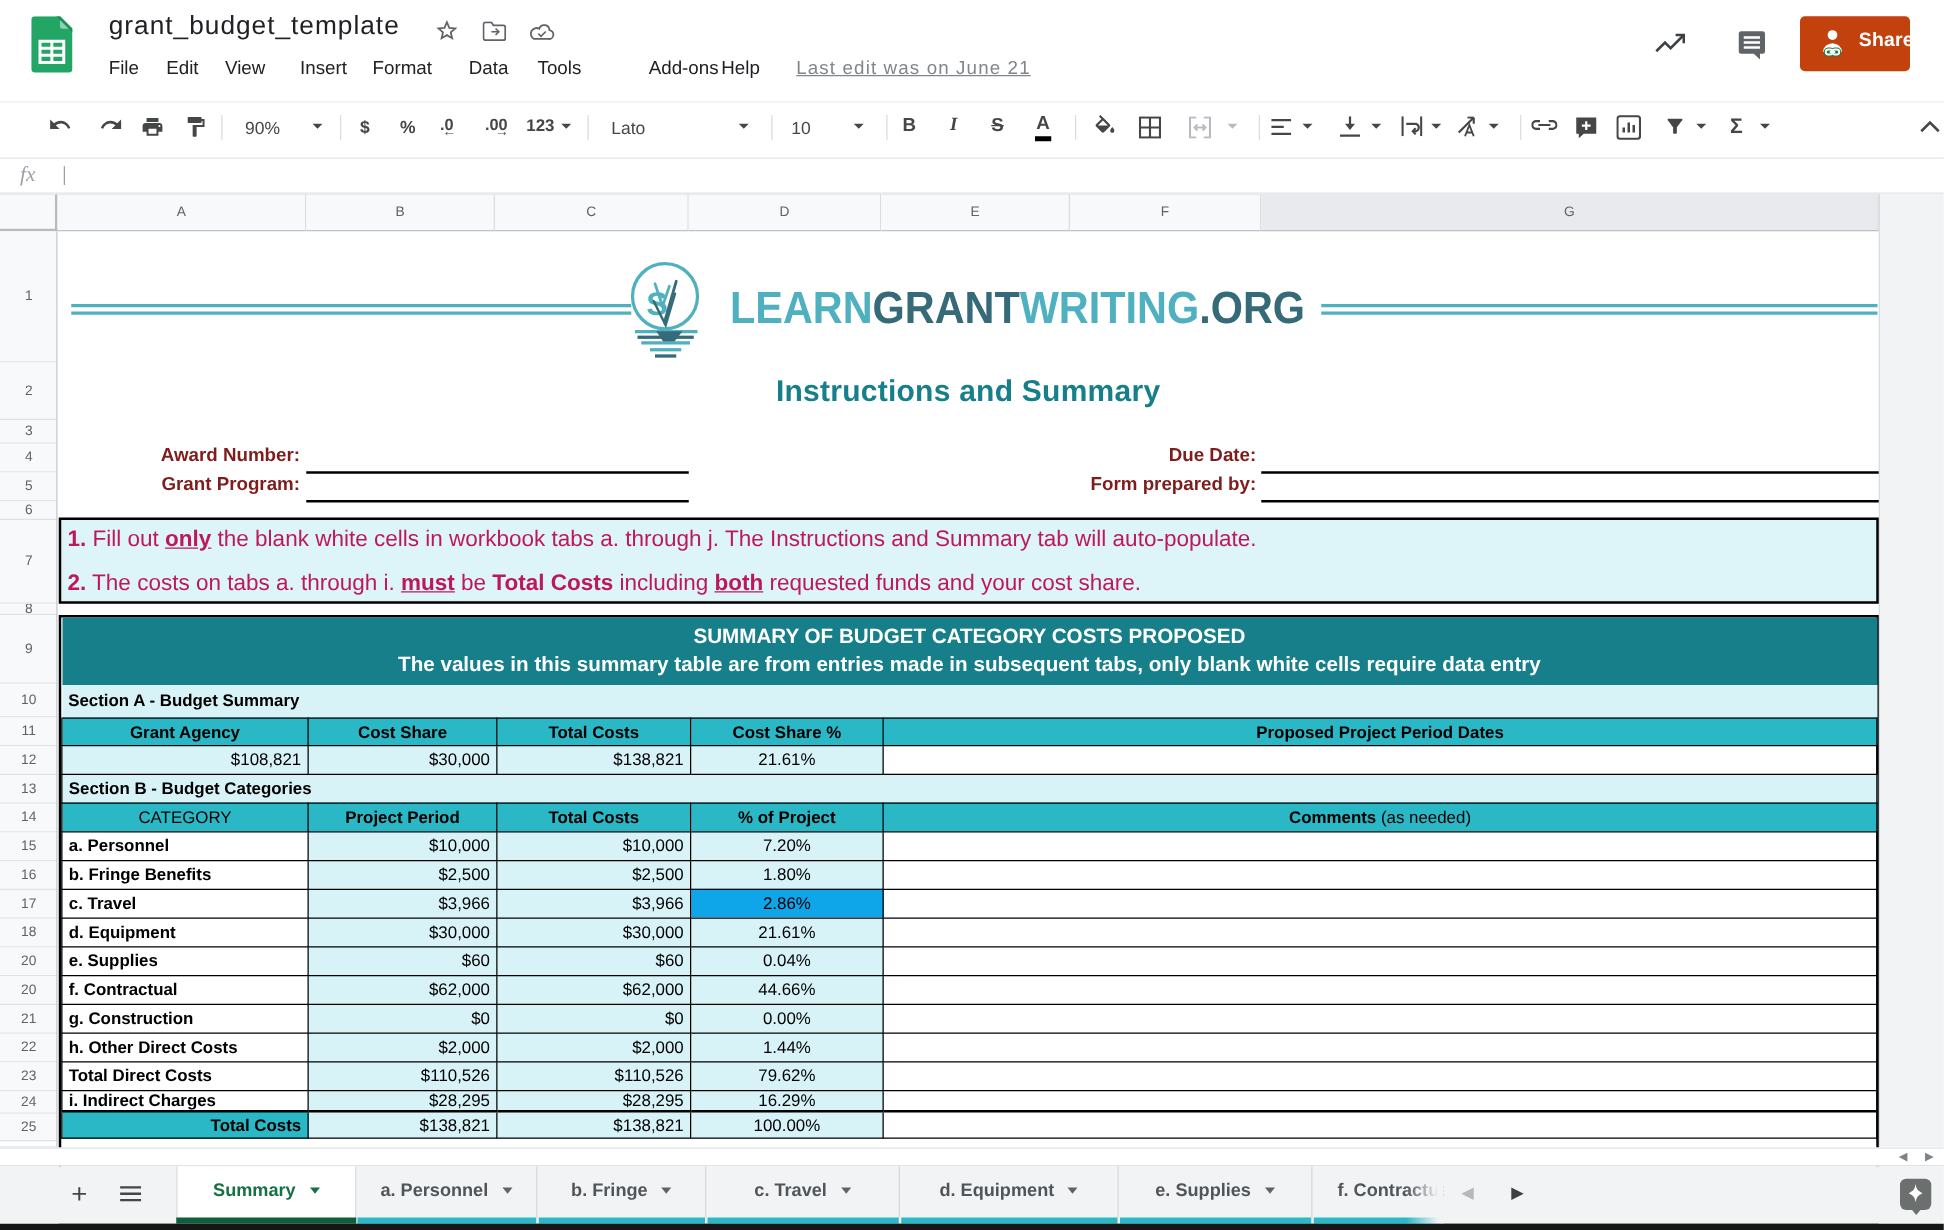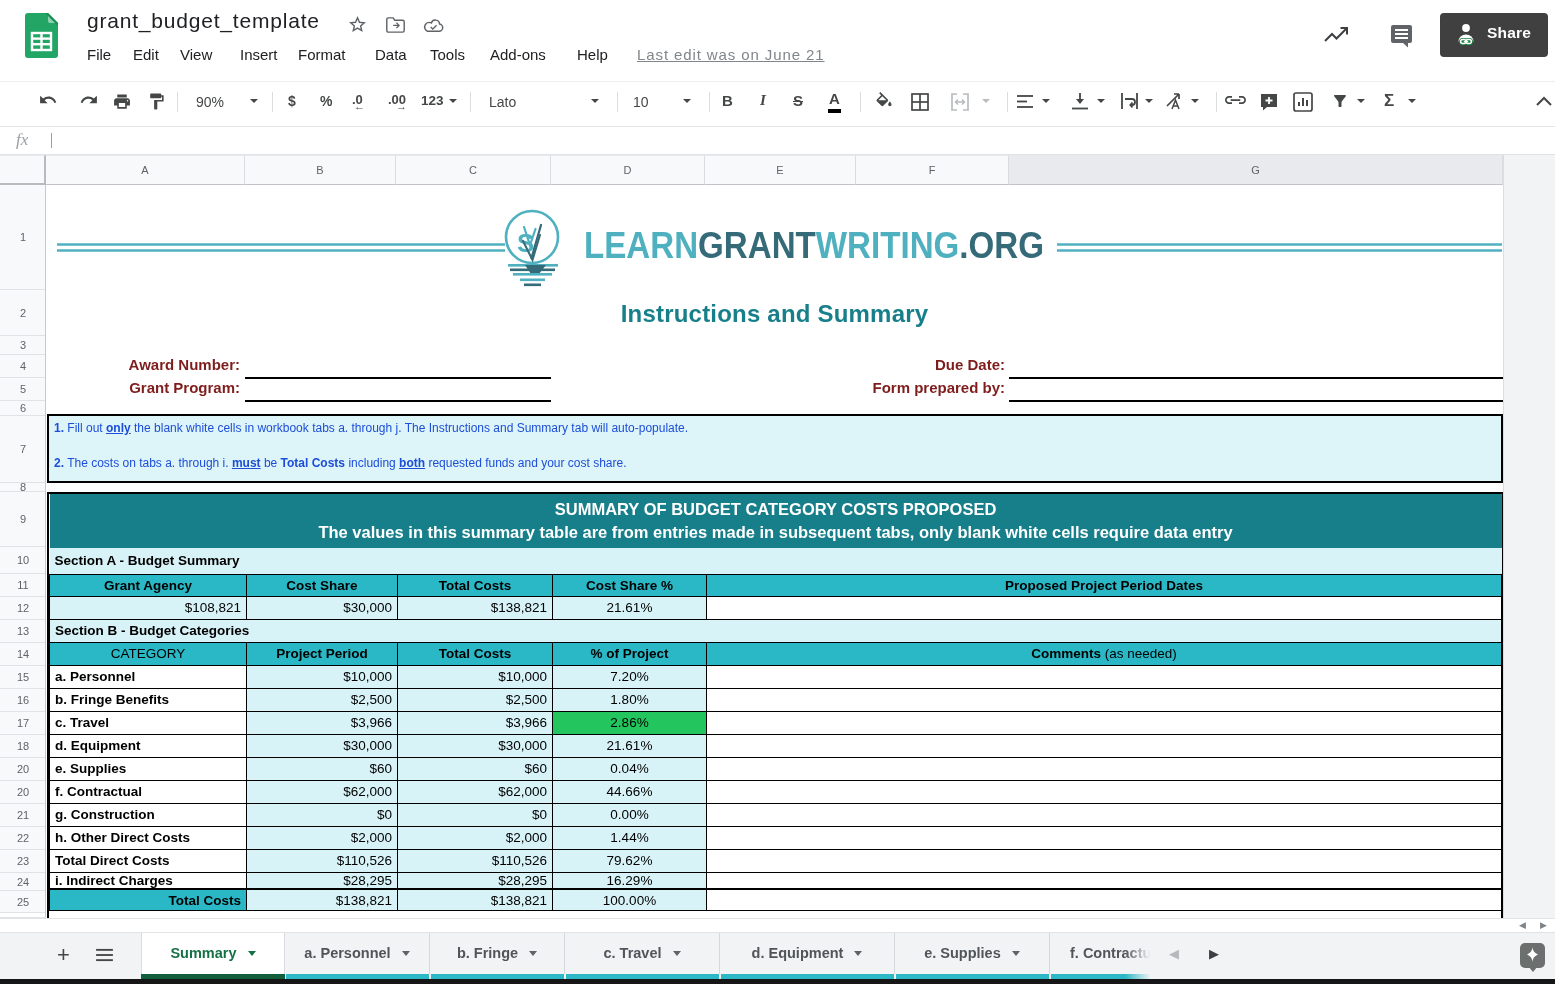--- a/index.html
+++ b/index.html
@@ -42,36 +42,36 @@
   <path d="M20.5 7.2 A5.2 5.2 0 0 0 10.4 5.8 A4.6 4.6 0 0 0 5.2 16 H19.5 a4.4 4.4 0 0 0 1-8.8z"></path>
   <path d="M9.5 10.8 l2.6 2.6 4.8-4.8" stroke-width="1.6"></path>
 </svg>
 <span class="mi" style="left:87px">File</span>
 <span class="mi" style="left:133px">Edit</span>
 <span class="mi" style="left:180px">View</span>
 <span class="mi" style="left:240px">Insert</span>
 <span class="mi" style="left:298px">Format</span>
 <span class="mi" style="left:375px">Data</span>
 <span class="mi" style="left:430px">Tools</span>
-<span class="mi" style="left:490px">Add-ons</span>
+<span class="mi" style="left:519px">Add-ons</span>
 <span class="mi" style="left:577px">Help</span>
 <span class="mi" style="left:637px;color:#80868b;text-decoration:underline;font-size:15px;letter-spacing:0.9px;">Last edit was on June 21</span>
 <svg class="abs" style="left:1323px;top:25px" width="28" height="22" viewBox="0 0 28 22" fill="none" stroke="#3c4043" stroke-width="2">
   <path d="M2 16 L9 9 l4.5 4.5 L24 3"></path>
   <path d="M17.5 3 H24 V9.5"></path>
 </svg>
 <svg class="abs" style="left:1388px;top:22px" width="27" height="27" viewBox="0 0 27 27">
   <path d="M5 3 h17 a2 2 0 0 1 2 2 v14 a2 2 0 0 1 -2 2 h-2 v4.5 l-5-4.5 H5 a2 2 0 0 1 -2-2 V5 a2 2 0 0 1 2-2 z" fill="#606468"></path>
   <g stroke="#fff" stroke-width="2">
     <line x1="7" y1="8" x2="20" y2="8"></line>
       <line x1="7" y1="12" x2="20" y2="12"></line>
       <line x1="7" y1="16" x2="20" y2="16"></line>
   </g>
 </svg>
-<div class="abs" style="left:1440px;top:13px;width:108px;height:44px;background:#404040;border-radius:4px;">
+<div class="abs" style="left:1440px;top:13px;width:88px;height:44px;background:#c2410c;border-radius:4px;">
   <svg class="abs" style="left:13px;top:8px" width="26" height="27" viewBox="0 0 26 27" fill="#fff">
     <circle cx="13" cy="7" r="3.9"></circle>
     <path d="M5.5 20.5 a7.5 7 0 0 1 15 0 z"></path>
     <g stroke="#1b7e3f" stroke-width="1.6" fill="none">
       <rect x="6.8" y="17.8" width="7" height="5.6" rx="2.8" fill="#1b7e3f"></rect>
       <rect x="12.2" y="17.8" width="7" height="5.6" rx="2.8" fill="#1b7e3f"></rect>
       <g stroke="#fff" stroke-width="1.5">
         <rect x="7.6" y="18.6" width="5.4" height="4" rx="2"></rect>
         <rect x="13" y="18.6" width="5.4" height="4" rx="2"></rect>
         <line x1="10.8" y1="20.6" x2="15.2" y2="20.6"></line>
@@ -247,21 +247,21 @@
 
 <div class="abs" style="left:46px;top:300px;width:1457px;text-align:center;font-size:24px;letter-spacing:0.2px;font-weight:bold;color:#177f8a;">Instructions and Summary</div>
 <div class="cell" style="left:0;top:356px;width:240px;text-align:right;font-weight:bold;font-size:15px;">Award Number:</div>
 <div class="cell" style="left:0;top:379px;width:240px;text-align:right;font-weight:bold;font-size:15px;">Grant Program:</div>
 <div class="cell" style="left:0;top:356px;width:1005px;text-align:right;font-weight:bold;font-size:15px;">Due Date:</div>
 <div class="cell" style="left:0;top:379px;width:1005px;text-align:right;font-weight:bold;font-size:15px;">Form prepared by:</div>
 <div class="abs" style="left:245px;top:377px;width:306px;height:1.5px;background:#000;"></div>
 <div class="abs" style="left:245px;top:400px;width:306px;height:1.5px;background:#000;"></div>
 <div class="abs" style="left:1009px;top:377px;width:494px;height:1.5px;background:#000;"></div>
 <div class="abs" style="left:1009px;top:400px;width:494px;height:1.5px;background:#000;"></div>
-<div class="abs" style="left:47px;top:414px;width:1456px;height:69px;background:#ddf4f8;border:2px solid #000;font-size:12px;color:#1d4ed8;">
+<div class="abs" style="left:47px;top:414px;width:1456px;height:69px;background:#ddf4f8;border:2px solid #000;font-size:18px;color:#be185d;">
   <div class="abs" style="left:5px;top:5px;"><b>1.</b> Fill out <b style="text-decoration:underline;">only</b> the blank white cells in workbook tabs a. through j. The Instructions and Summary tab will auto-populate.</div>
   <div class="abs" style="left:5px;top:40px;"><b>2.</b> The costs on tabs a. through i. <b style="text-decoration:underline;">must</b> be <b>Total Costs</b> including <b style="text-decoration:underline;">both</b> requested funds and your cost share.</div>
 </div>
 
 <div class="abs" style="left:47px;top:492px;width:1456px;height:487px;border:2px solid #000;background:#fff;">
 <table style="border-collapse:collapse;table-layout:fixed;width:1452px;height:417px;font-family:'Liberation Sans',sans-serif;font-size:13.5px;color:#000;">
 <colgroup>
         <col style="width:197px">
         <col style="width:151px">
         <col style="width:155px">
@@ -310,21 +310,21 @@
   <td style="font-weight:bold;padding-left:5px;border:1px solid #000;">b. Fringe Benefits</td>
   <td style="background:#d8f3f8;text-align:right;padding-right:5px;border:1px solid #000;">$2,500</td>
   <td style="background:#d8f3f8;text-align:right;padding-right:5px;border:1px solid #000;">$2,500</td>
   <td style="background:#d8f3f8;text-align:center;border:1px solid #000;">1.80%</td>
   <td style="border:1px solid #000;"></td>
 </tr>
 <tr style="height:23px">
   <td style="font-weight:bold;padding-left:5px;border:1px solid #000;">c. Travel</td>
   <td style="background:#d8f3f8;text-align:right;padding-right:5px;border:1px solid #000;">$3,966</td>
   <td style="background:#d8f3f8;text-align:right;padding-right:5px;border:1px solid #000;">$3,966</td>
-  <td style="background:#22c55e;text-align:center;border:1px solid #000;">2.86%</td>
+  <td style="background:#0ea5e9;text-align:center;border:1px solid #000;">2.86%</td>
   <td style="border:1px solid #000;"></td>
 </tr>
 <tr style="height:23px">
   <td style="font-weight:bold;padding-left:5px;border:1px solid #000;">d. Equipment</td>
   <td style="background:#d8f3f8;text-align:right;padding-right:5px;border:1px solid #000;">$30,000</td>
   <td style="background:#d8f3f8;text-align:right;padding-right:5px;border:1px solid #000;">$30,000</td>
   <td style="background:#d8f3f8;text-align:center;border:1px solid #000;">21.61%</td>
   <td style="border:1px solid #000;"></td>
 </tr>
 <tr style="height:23px">

